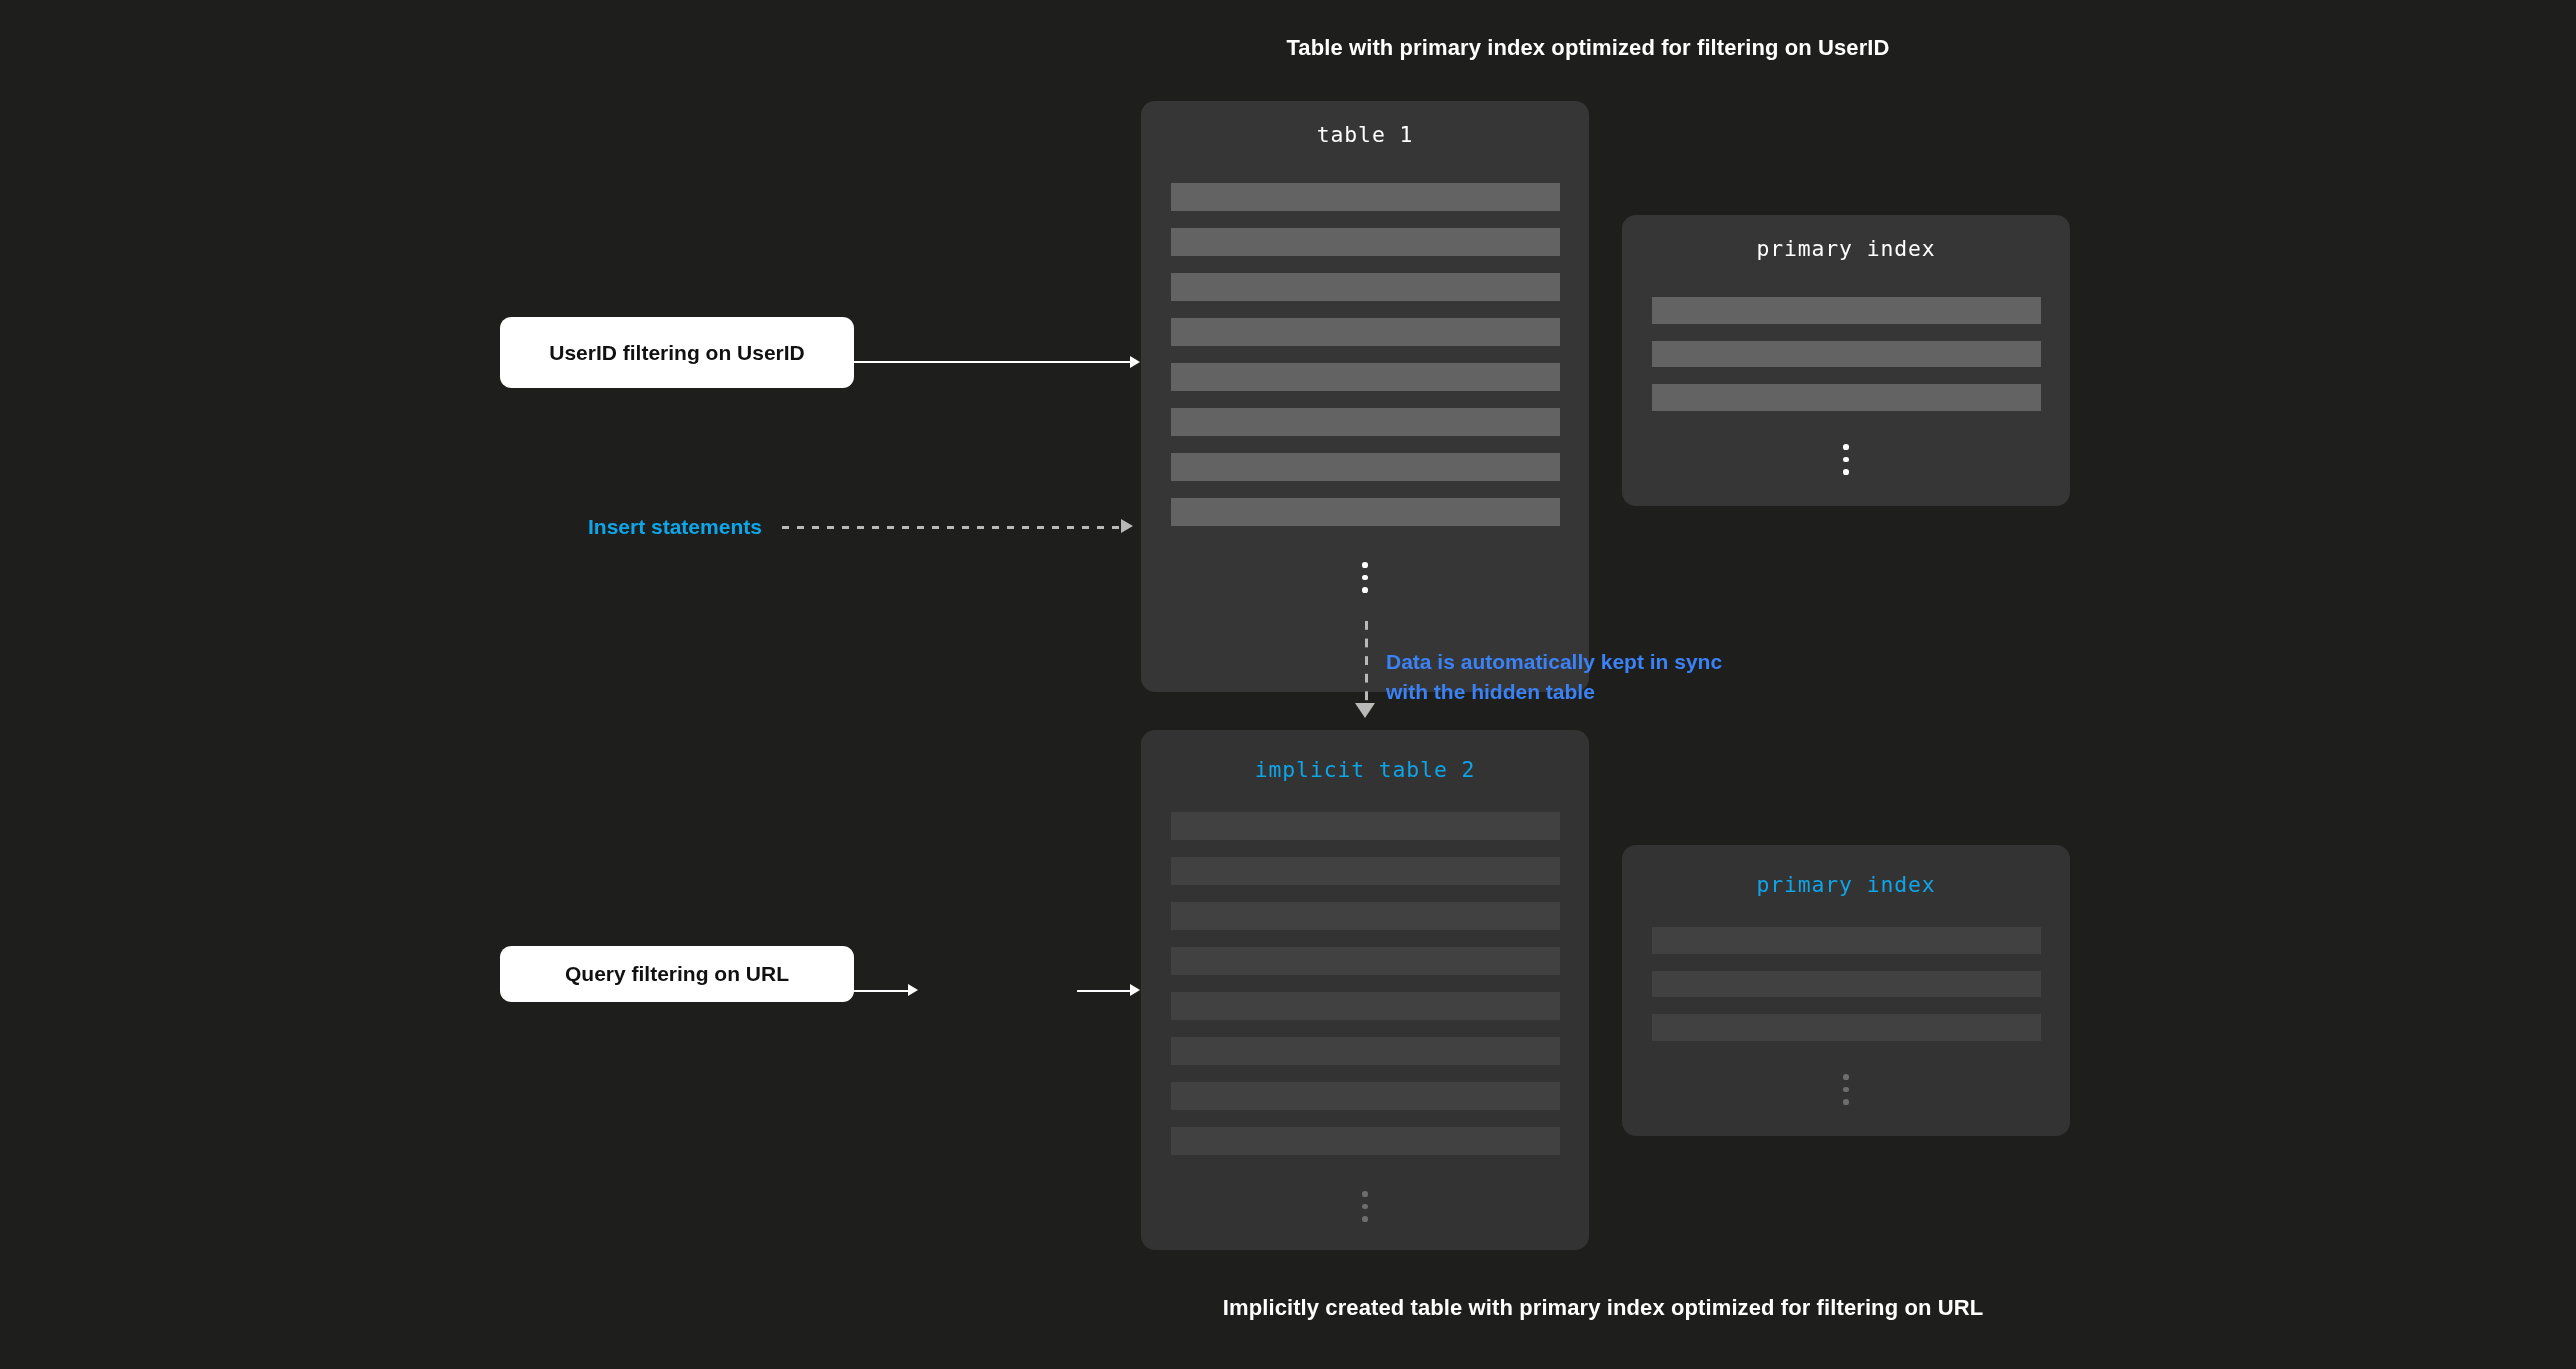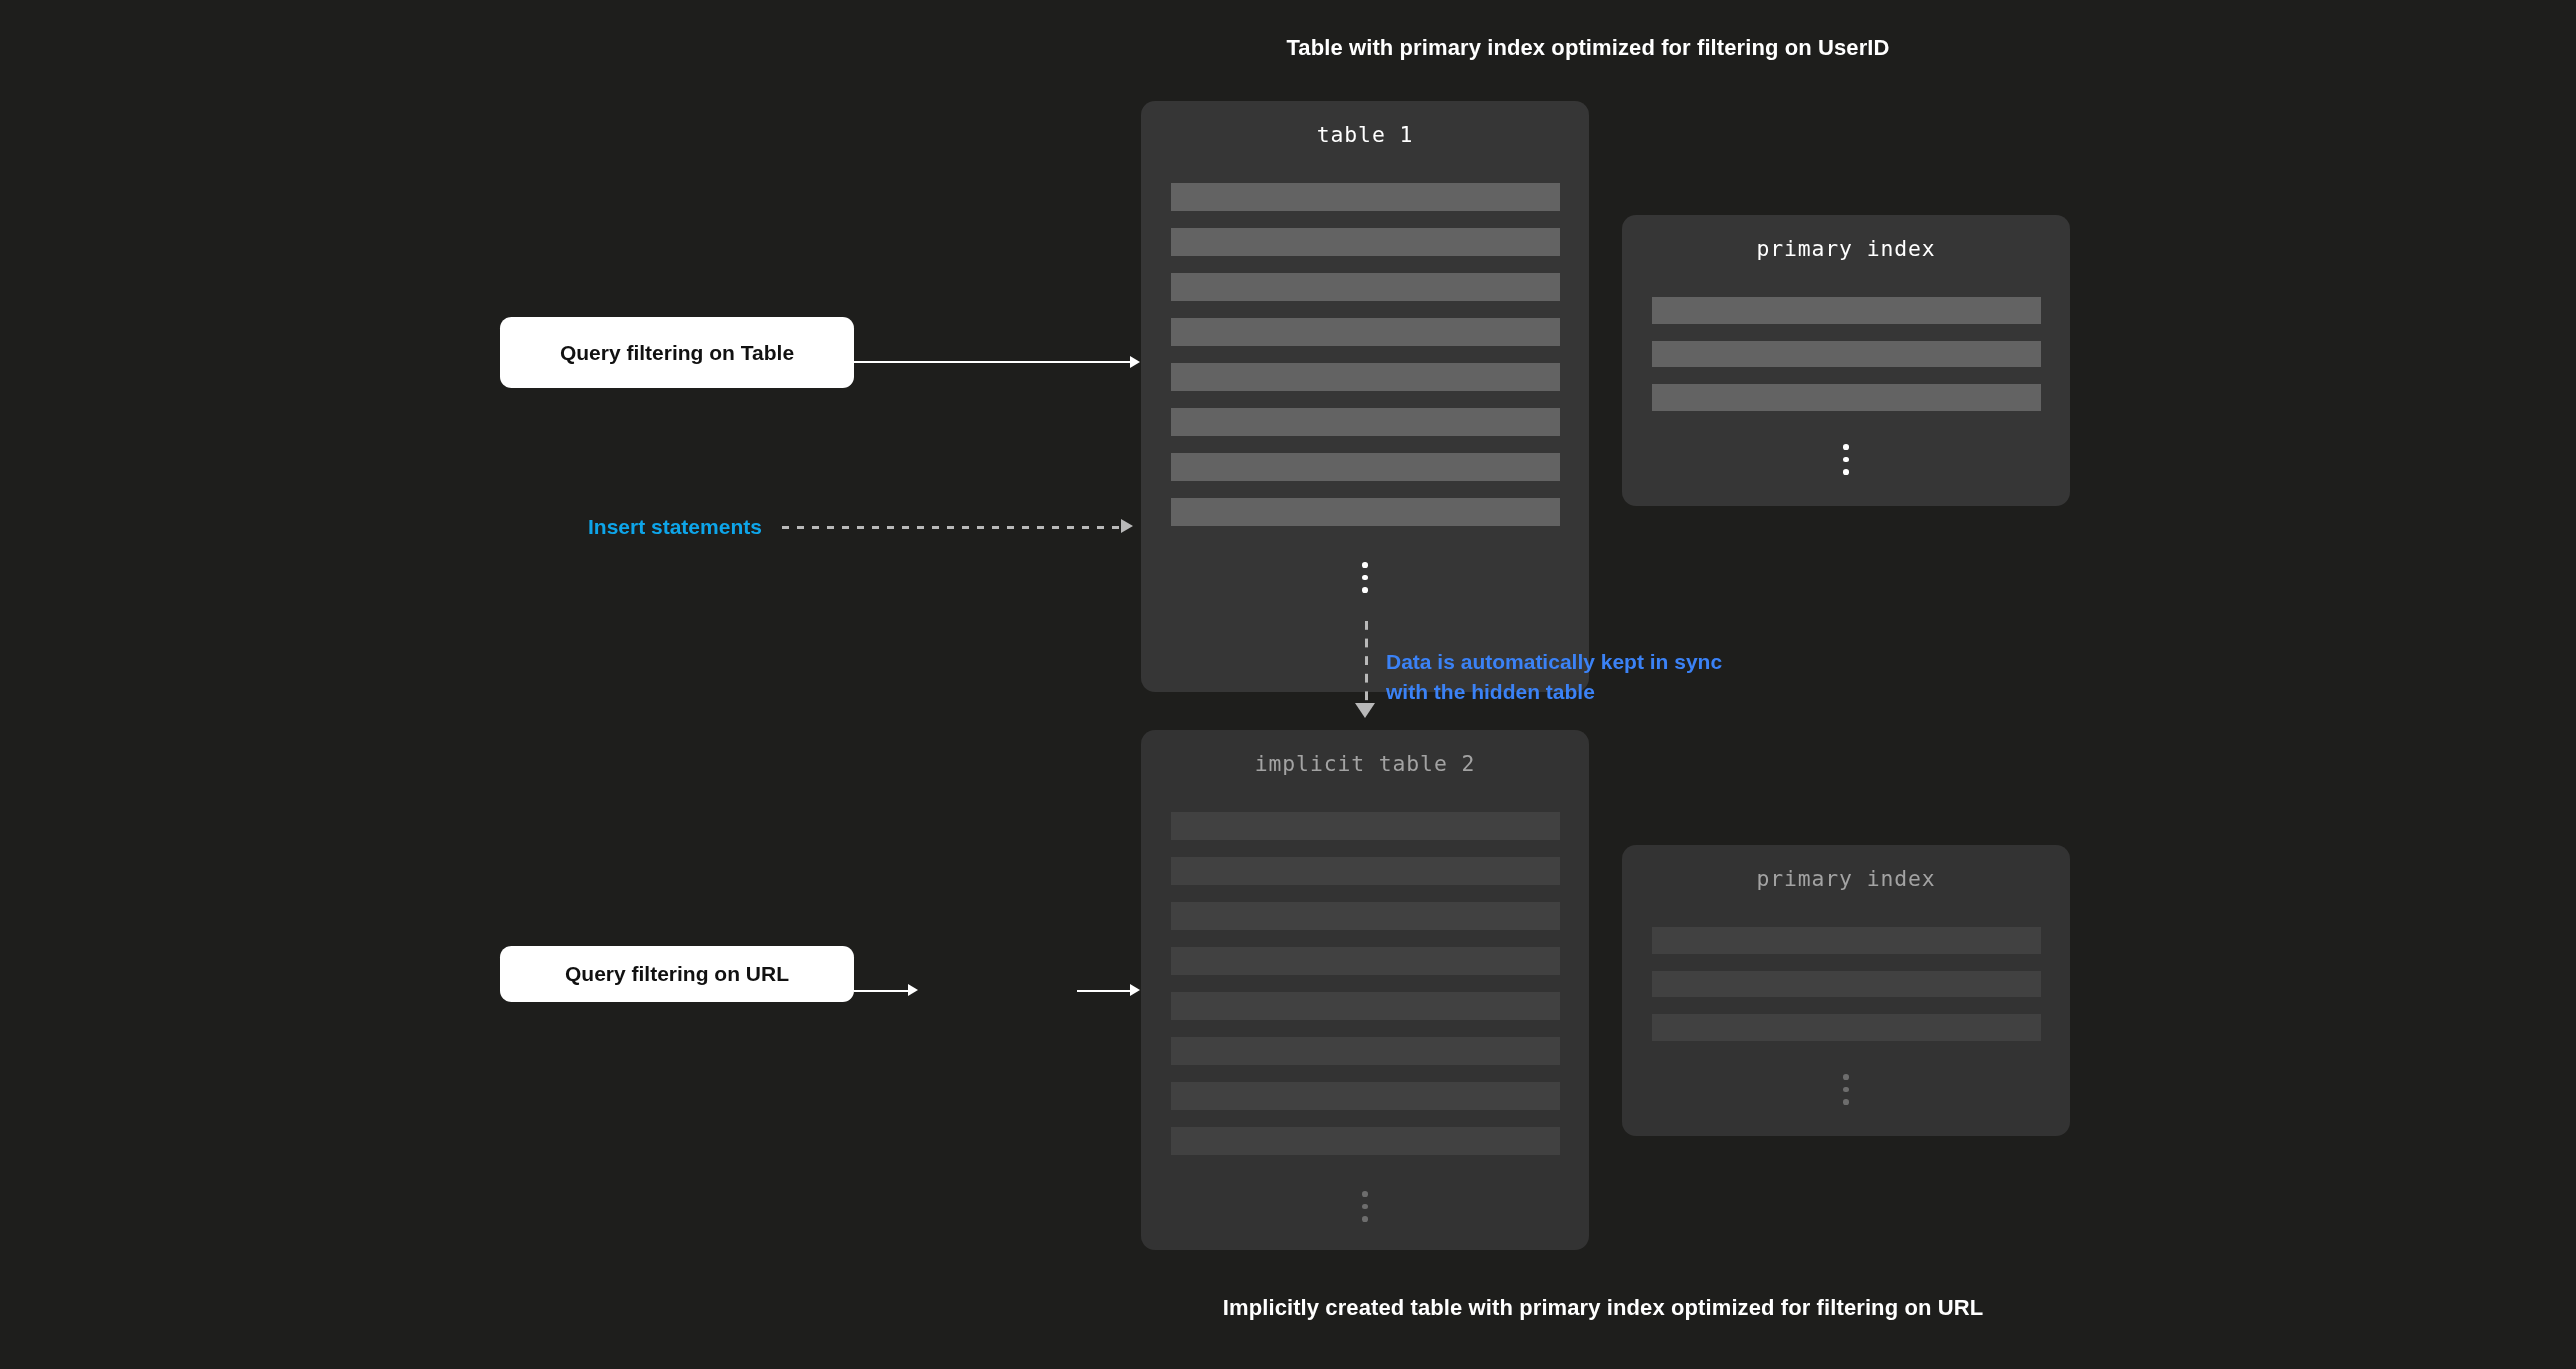--- a/index.html
+++ b/index.html
@@ -46,21 +46,21 @@
   .panel-title {
     position: absolute;
     left: 0; right: 0;
     text-align: center;
     font-family: "DejaVu Sans Mono", "Liberation Mono", monospace;
     font-size: 21.4px;
     color: #ffffff;
     letter-spacing: 0.9px;
     white-space: nowrap;
   }
-  .panel.dim .panel-title { color: #a3a3a3; }
+  .panel.dim .panel-title { color: #0ea5e9; margin-top: 6px; }
 
   .rows {
     position: absolute;
     left: 0; right: 0;
     display: flex;
     flex-direction: column;
   }
   .row {
     background: #636363;
     height: 100%;
@@ -298,21 +298,21 @@
       <div class="row"></div>
       <div class="row"></div>
     </div>
     <div class="ellipsis">
       <i></i>
         <i></i>
         <i></i>
     </div>
   </div>
 
-  <div class="querybox" id="query-userid">Query filtering on Table</div>
+  <div class="querybox" id="query-userid">UserID filtering on UserID</div>
 
   <div class="querybox" id="query-url">Query filtering on URL</div>
 
 
   <div class="hline" id="conn-userid-line"></div>
   <div class="arrowhead-right" id="conn-userid-head"></div>
 
   <div class="hline" id="conn-url-line"></div>
   <div class="arrowhead-right" id="conn-url-head"></div>
 

